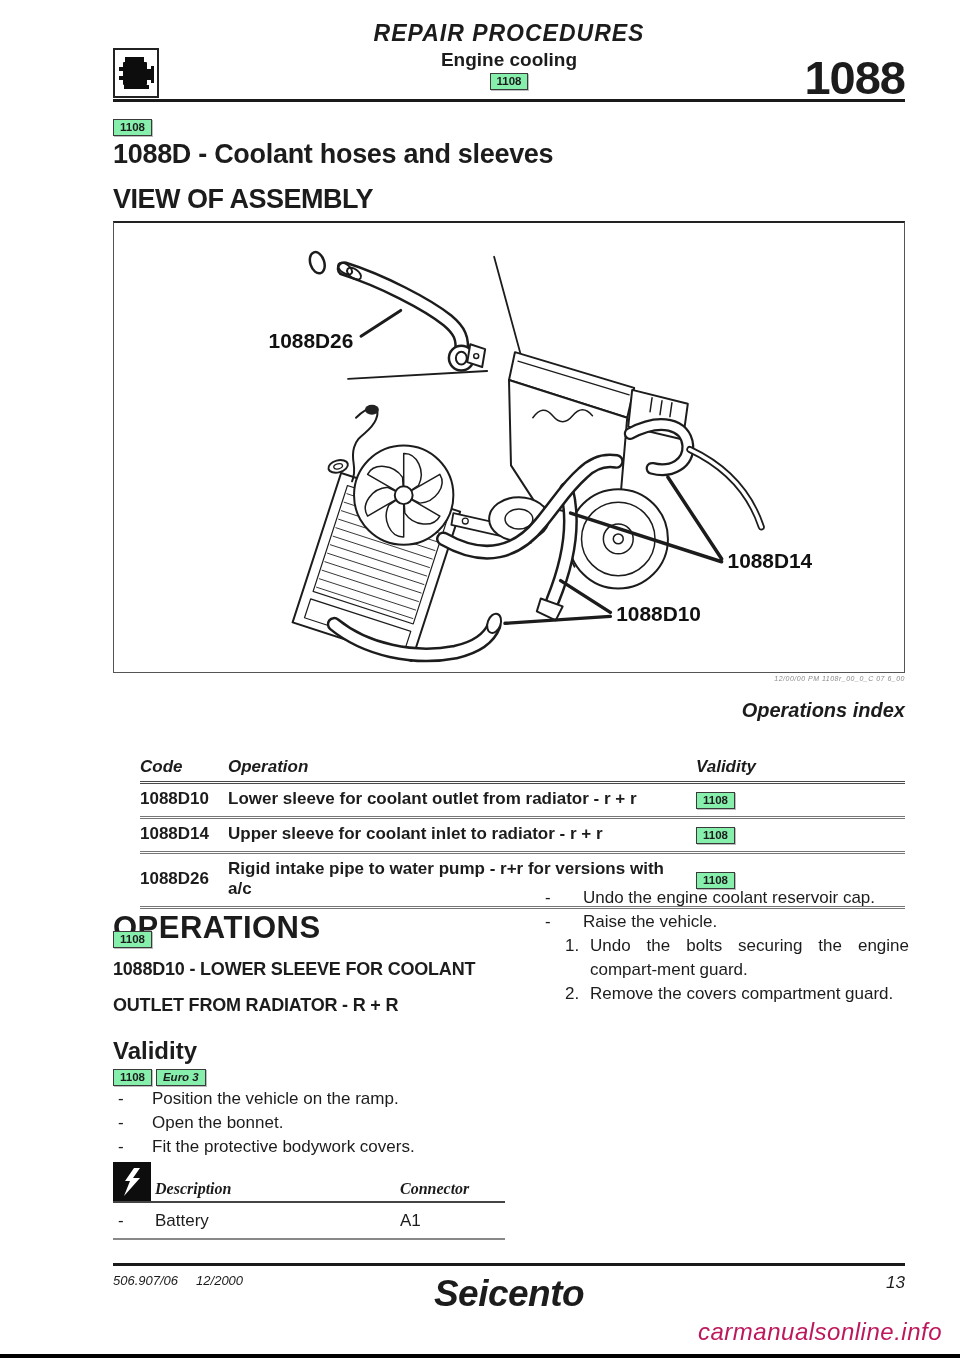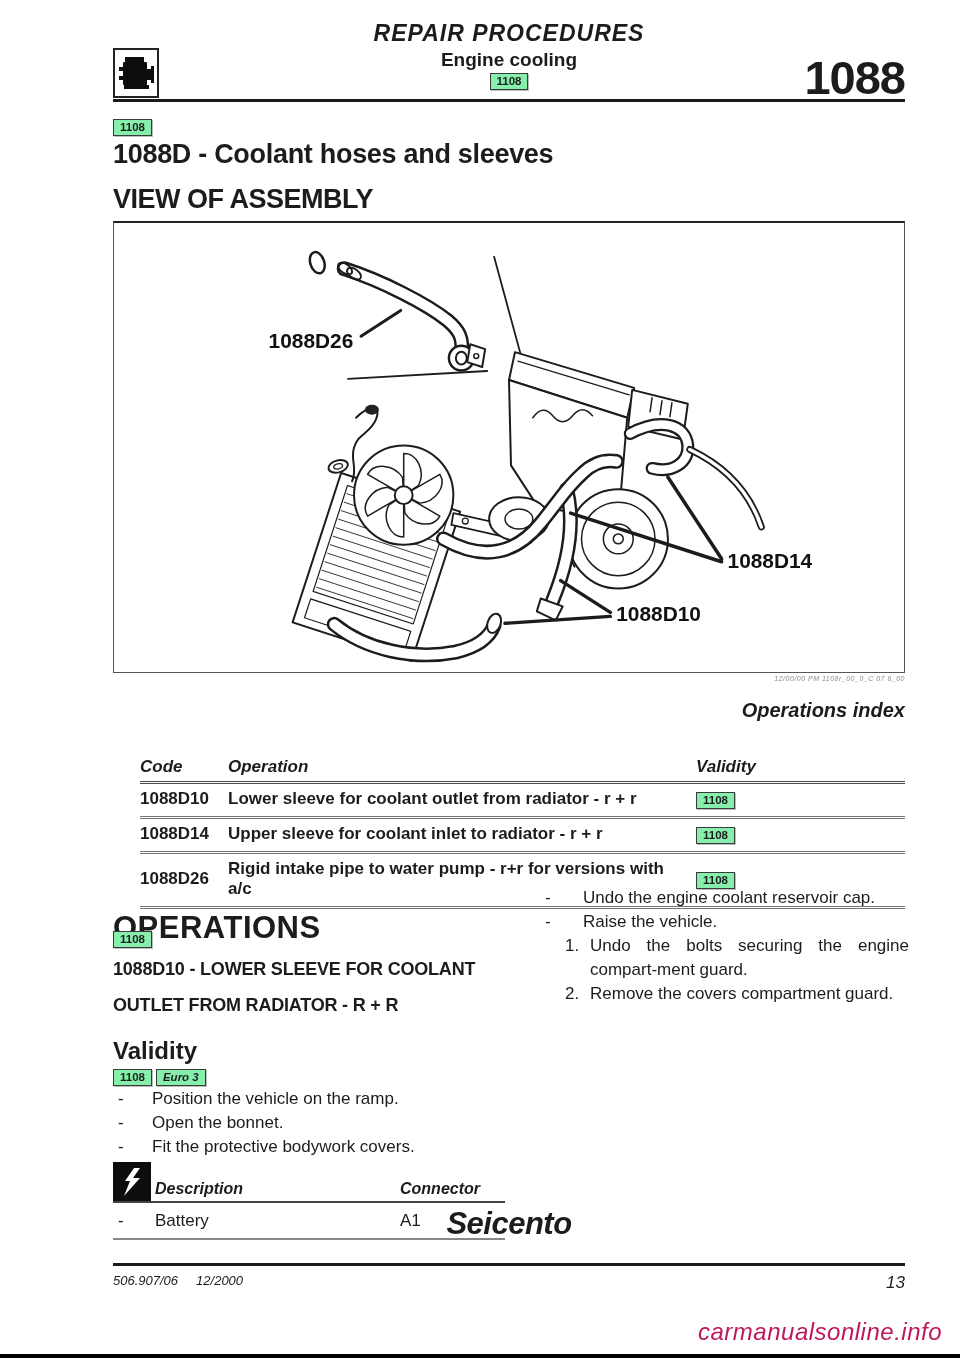--- a/index.html
+++ b/index.html
@@ -40,41 +40,41 @@
   .op-badge { position:absolute; left:113px; top:929px; }
   .proc-title { position:absolute; left:113px; top:951px; width:436px; font-size:18px; font-weight:bold; line-height:36px; letter-spacing:-0.2px; }
   .removal { position:absolute; left:113px; top:1037px; font-size:24px; font-weight:bold; }
   .removal-badges { position:absolute; left:113px; top:1067px; }
   .dash-list { position:absolute; left:113px; top:1087px; width:420px; font-size:17px; }
   .dash-item { position:relative; padding-left:39px; line-height:24px; }
   .dash-item .dash { position:absolute; left:5px; }
 
   
   .batt { position:absolute; left:113px; top:1162px; width:392px; }
-  .batt-head { position:relative; height:41px; border-bottom:2.5px solid #444; }
+  .batt-head { position:relative; height:41px; border-bottom:2.5px solid #444;font-family:Liberation Serif, serif; }
   .batt-icon { position:absolute; left:0; top:0; width:38px; height:39px; background:#0d0d0d; display:flex; align-items:center; justify-content:center; }
   .batt-head .c1 { position:absolute; left:42px; bottom:3px; font-size:16px; font-weight:bold; font-style:italic; }
   .batt-head .c2 { position:absolute; left:287px; bottom:3px; font-size:16px; font-weight:bold; font-style:italic; }
   .batt-row { position:relative; height:37px; border-bottom:2.5px solid #888; font-size:17px; }
   .batt-row .d { position:absolute; left:5px; top:8px; }
   .batt-row .c1 { position:absolute; left:42px; top:8px; }
   .batt-row .c2 { position:absolute; left:287px; top:8px; }
 
   
   .rcol { position:absolute; left:543px; top:886px; width:366px; font-size:17px; }
   .rc-dash { position:relative; padding-left:40px; line-height:24px; }
   .rc-dash .dash { position:absolute; left:2px; }
   .rc-num { position:relative; padding-left:47px; line-height:24px; text-align:justify; }
   .rc-num .n { position:absolute; left:22px; }
 
   
   .foot-rule { position:absolute; left:113px; width:792px; top:1263px; height:2.5px; background:#1a1a1a; }
   .foot-left { position:absolute; left:113px; top:1273px; font-size:13px; font-style:italic; }
   .foot-left .date { margin-left:18px; }
-  .foot-center { position:absolute; left:113px; width:792px; top:1206px; text-align:center; font-size:31px; font-weight:bold; font-style:italic; letter-spacing:-0.5px; }
+  .foot-center { position:absolute; left:113px; width:792px; top:1273px; text-align:center; font-size:37px; font-weight:bold; font-style:italic; letter-spacing:-0.5px; }
   .foot-page { position:absolute; right:55px; top:1273px; font-size:17px; font-style:italic; }
   .watermark { position:absolute; right:18px; top:1318px; font-size:24px; color:#be185d; letter-spacing:0.5px;font-style:italic; }
   .bottom-bar { position:absolute; left:0; bottom:0; width:960px; height:4px; background:#000; }
 
   svg text { font-family:"Liberation Sans", sans-serif; }
 </style>
 </head>
 <body>
 
 <div class="page">

